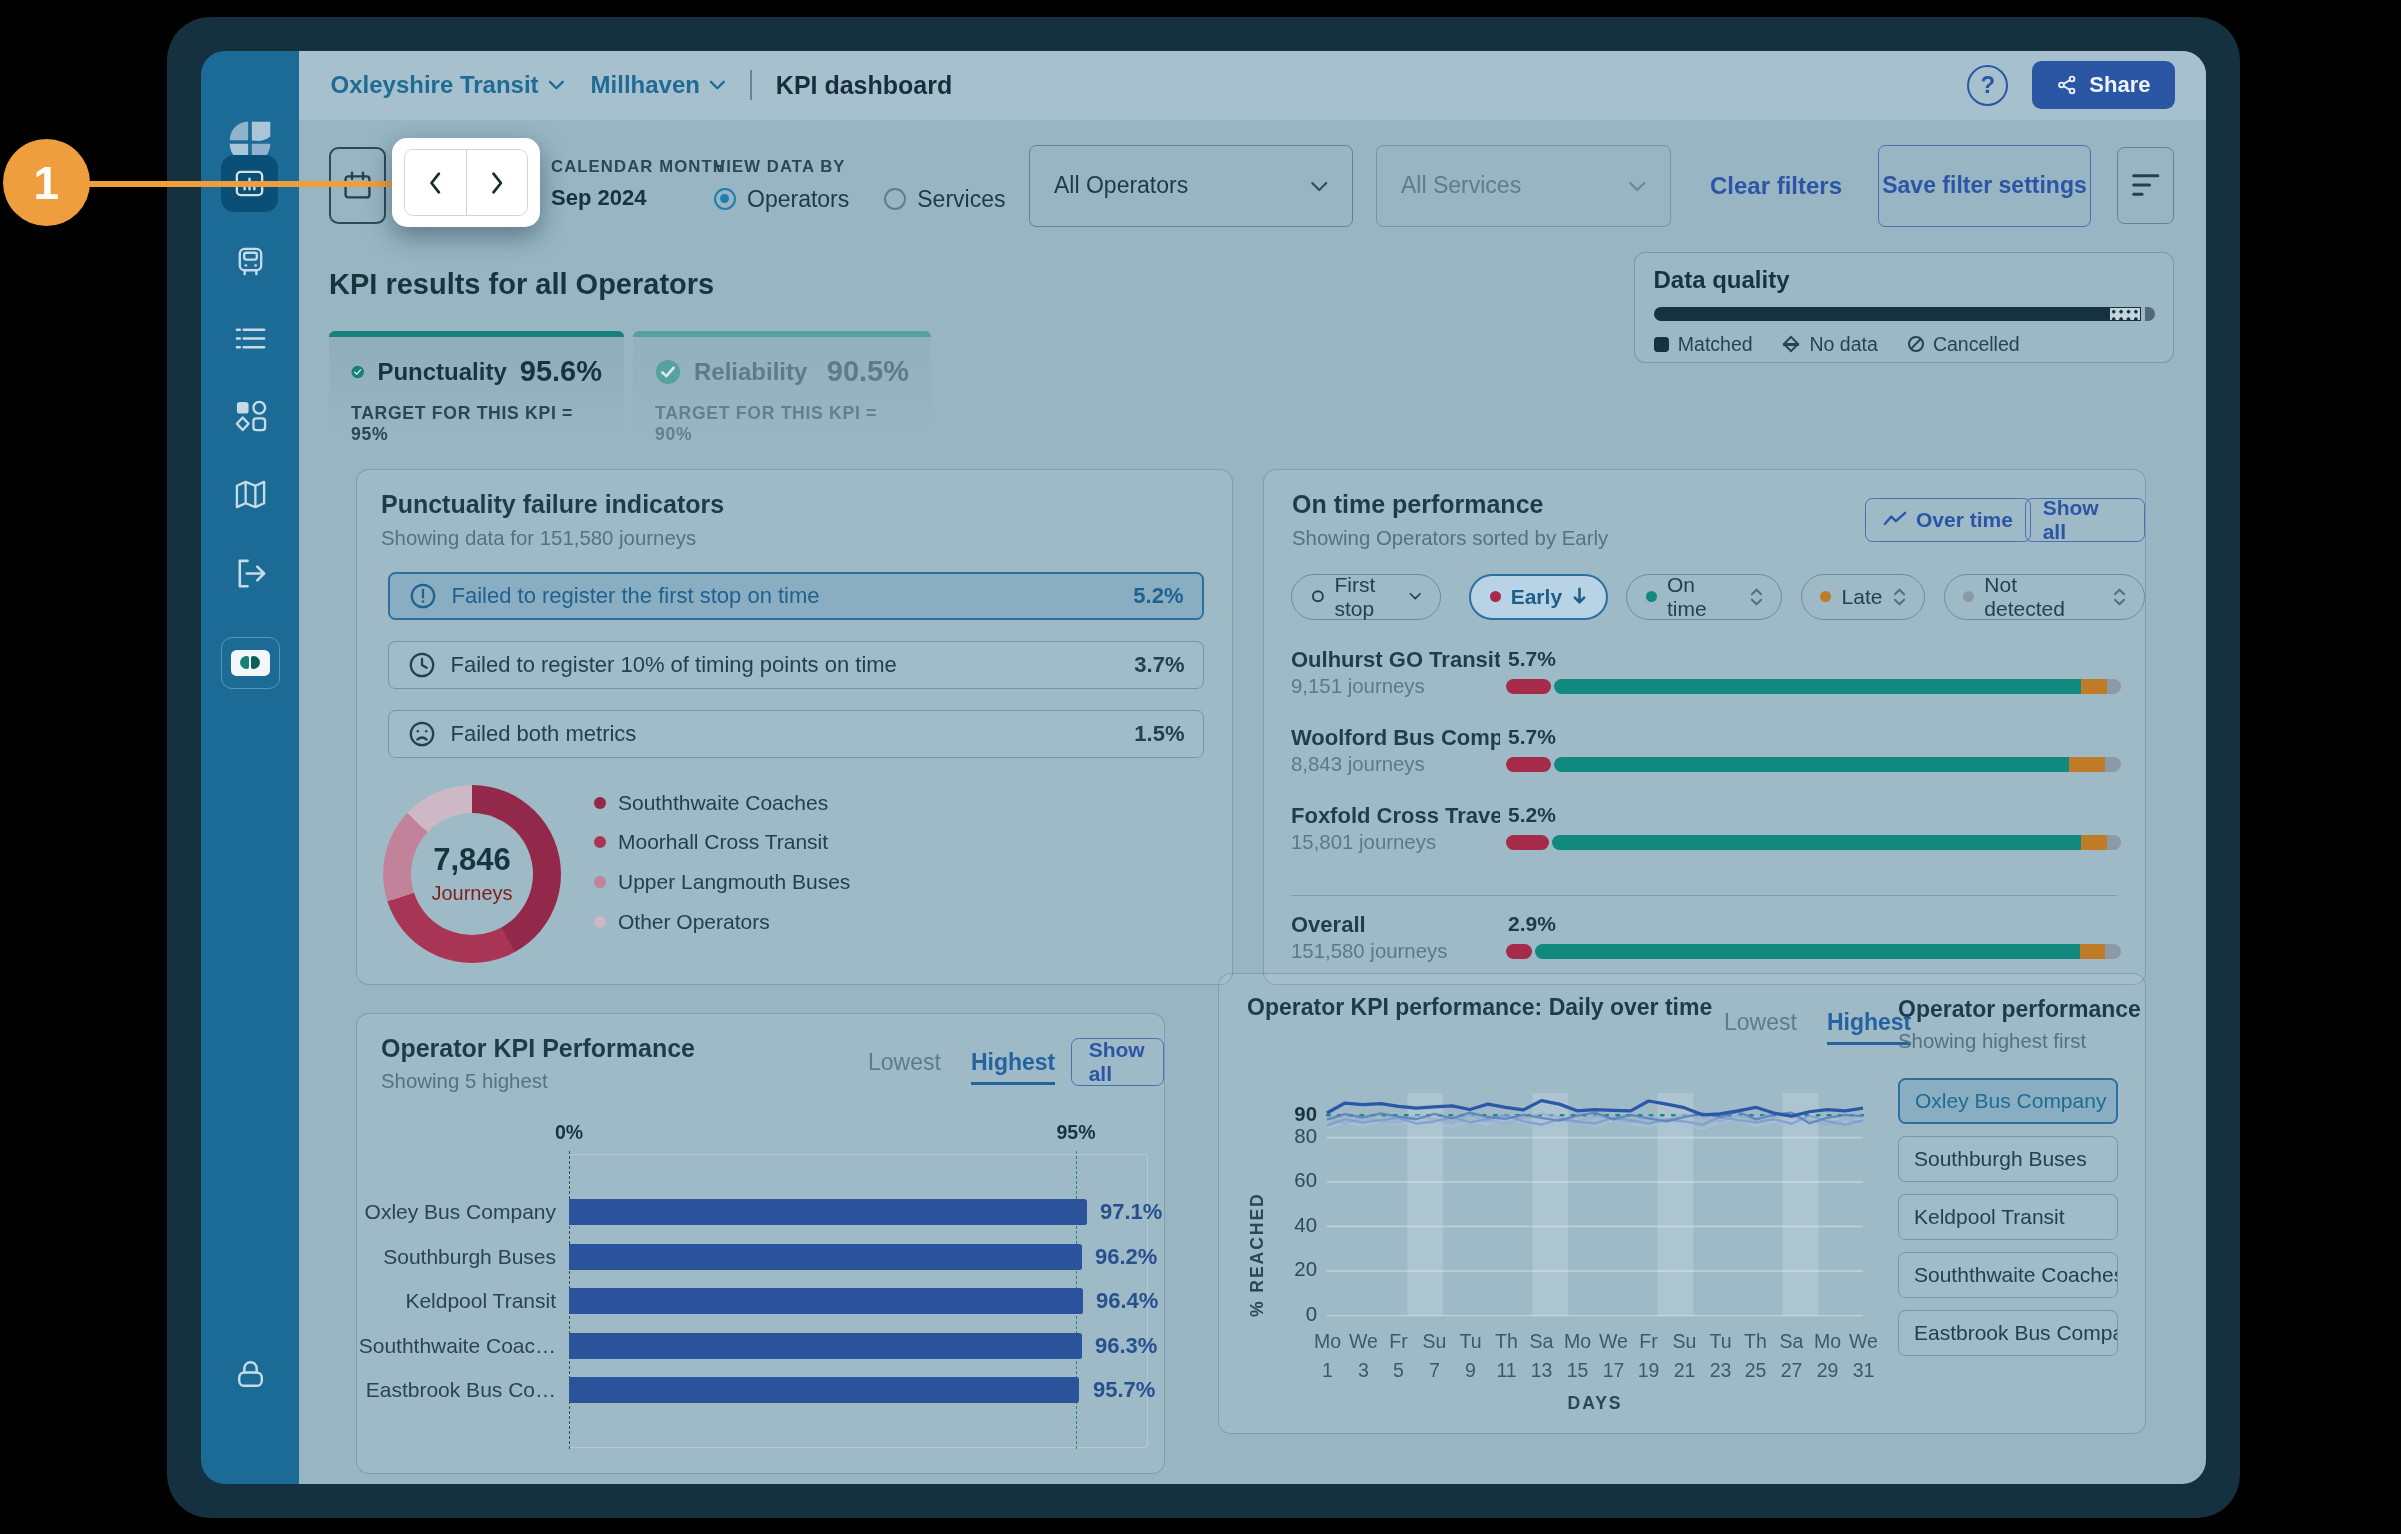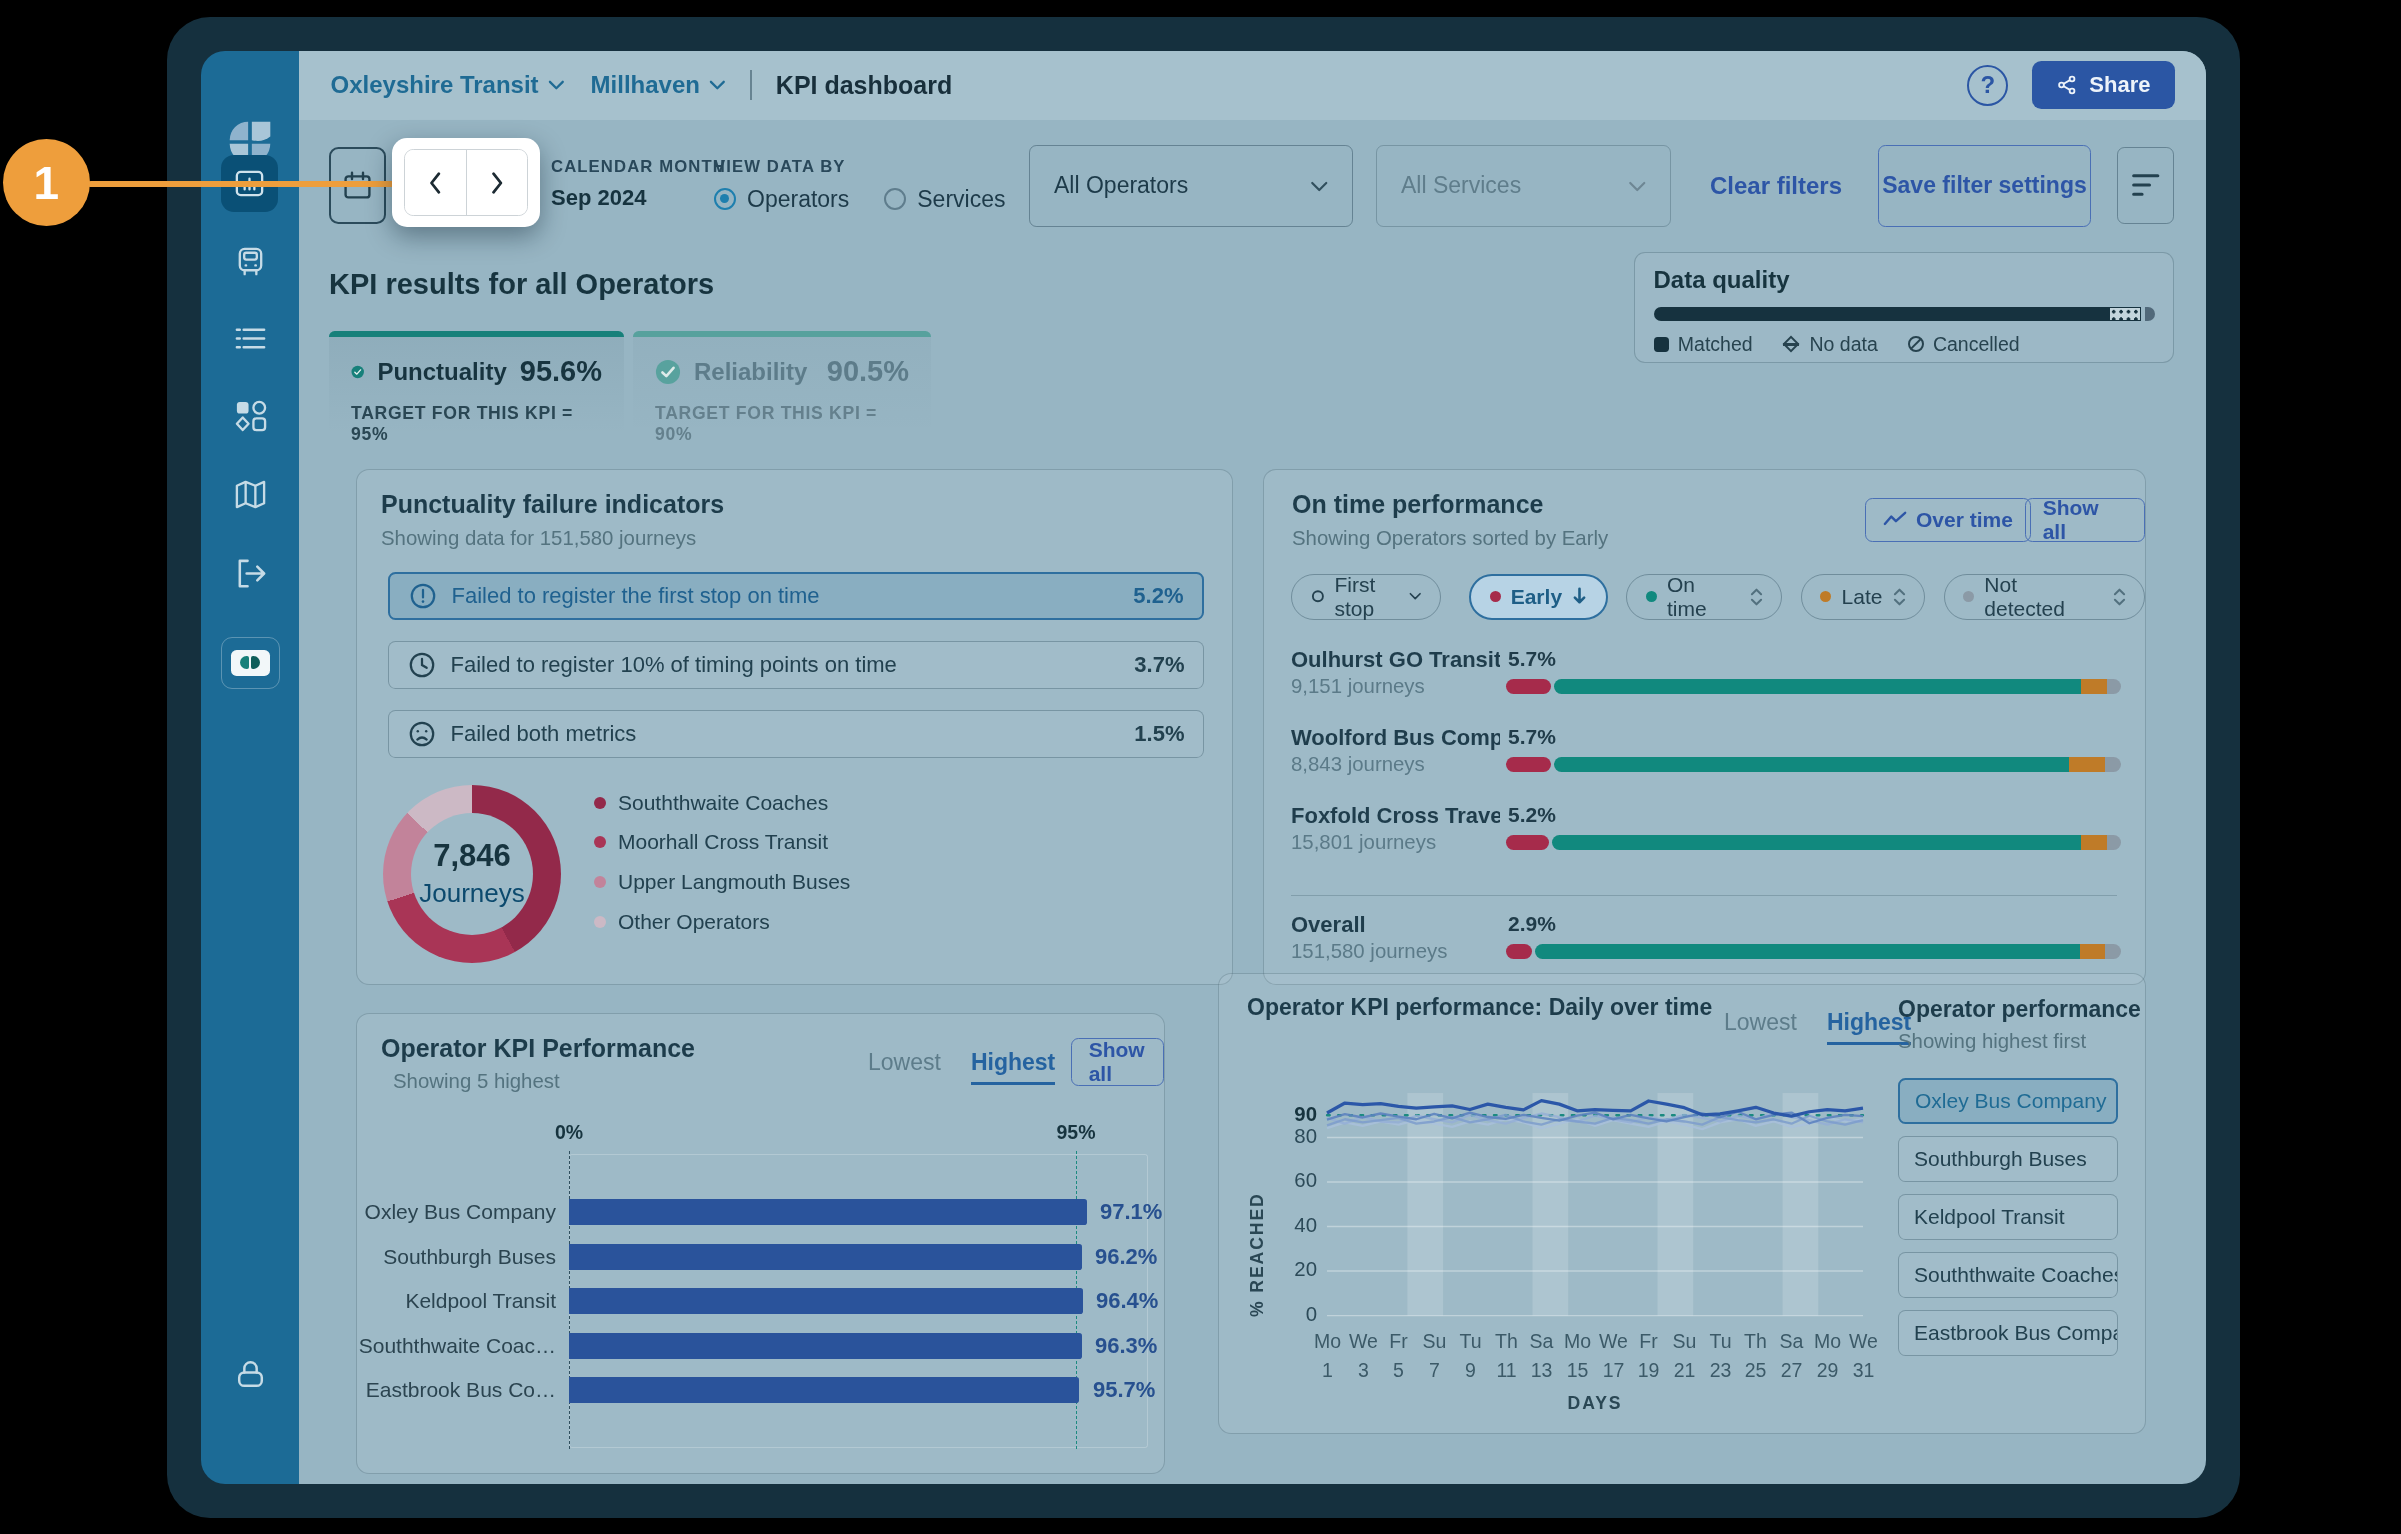--- a/index.html
+++ b/index.html
@@ -106,21 +106,21 @@
   .f-row.sel{border:2.3px solid #2e6f9f;background:rgba(64,130,175,.22);color:#1f618f;}
   .f-label{font-size:22px;}
   .f-value{font-size:22px;font-weight:700;margin-left:auto;}
   .f-ico{display:flex;}
   
   .donut{position:absolute;left:26px;top:315px;width:178px;height:178px;border-radius:50%;}
   .donut::after{content:'';position:absolute;left:28px;top:28px;width:122px;height:122px;border-radius:50%;background:#9ebac7;}
   .donut-center{position:absolute;left:26px;top:315px;width:178px;height:178px;display:flex;flex-direction:column;
                 align-items:center;justify-content:center;z-index:2;}
   .donut-value{font-size:31px;font-weight:700;color:#17343f;}
-  .donut-label{font-size:26px;color:#0c4a6e;margin-top:4px;}
+  .donut-label{font-size:20px;color:#7f1d1d;margin-top:4px;}
   #donut-legend{position:absolute;left:237px;top:321px;display:flex;flex-direction:column;gap:15.8px;}
   .dl-item{display:flex;align-items:center;gap:12px;font-size:21px;color:#22414f;}
   .dl-dot{width:12px;height:12px;border-radius:50%;flex:none;}
   
   #otp-pills{position:absolute;left:205px;top:104px;display:flex;gap:18.5px;}
   .pill{height:46px;border:1.4px solid rgba(27,58,75,.35);border-radius:23px;display:flex;align-items:center;
         gap:10.2px;padding:0 18.5px;font-size:21px;color:#24414f;}
   .pill.sel{background:#b7d3e5;border:2.3px solid #2e6f9f;color:#1e5e86;font-weight:600;}
   .pill-dot{width:11px;height:11px;border-radius:50%;flex:none;}
   .fs-pill{position:absolute;left:27px;top:104px;width:150px;}
@@ -563,21 +563,21 @@
                     <span class="seg s1" style="width: 89.2%; background: rgb(17, 137, 126);"></span>
                     <span class="seg s2" style="width: 4%; background: rgb(191, 123, 40);"></span>
                     <span class="seg s3" style="width: 2.6%; background: rgb(139, 154, 166);"></span>
                   </div>
                 </div>
               </div>
           </section>
 
           <section class="panel" style="left:57px;top:893px;width:809px;height:461px;">
             <div class="p-title" style="left:24px;top:20.4px;">Operator KPI Performance</div>
-            <div class="p-sub" style="left:36px;top:56px;">Showing 5 highest</div>
+            <div class="p-sub" style="left:24px;top:56px;">Showing 5 highest</div>
             <div class="lowhigh" style="left:511px;top:35px;">
               <span class="lh-low">Lowest</span>
               <span class="lh-high">Highest</span>
             </div>
             <div class="ol-btn" style="left:714px;top:24px;height:48px;">
               <span>Show all</span>
             </div>
             <span class="pc-axis-label" style="left:184px;">0%</span>
             <span class="pc-axis-label" style="left:691px;">95%</span>
             <div class="pc-plotbox"></div>

